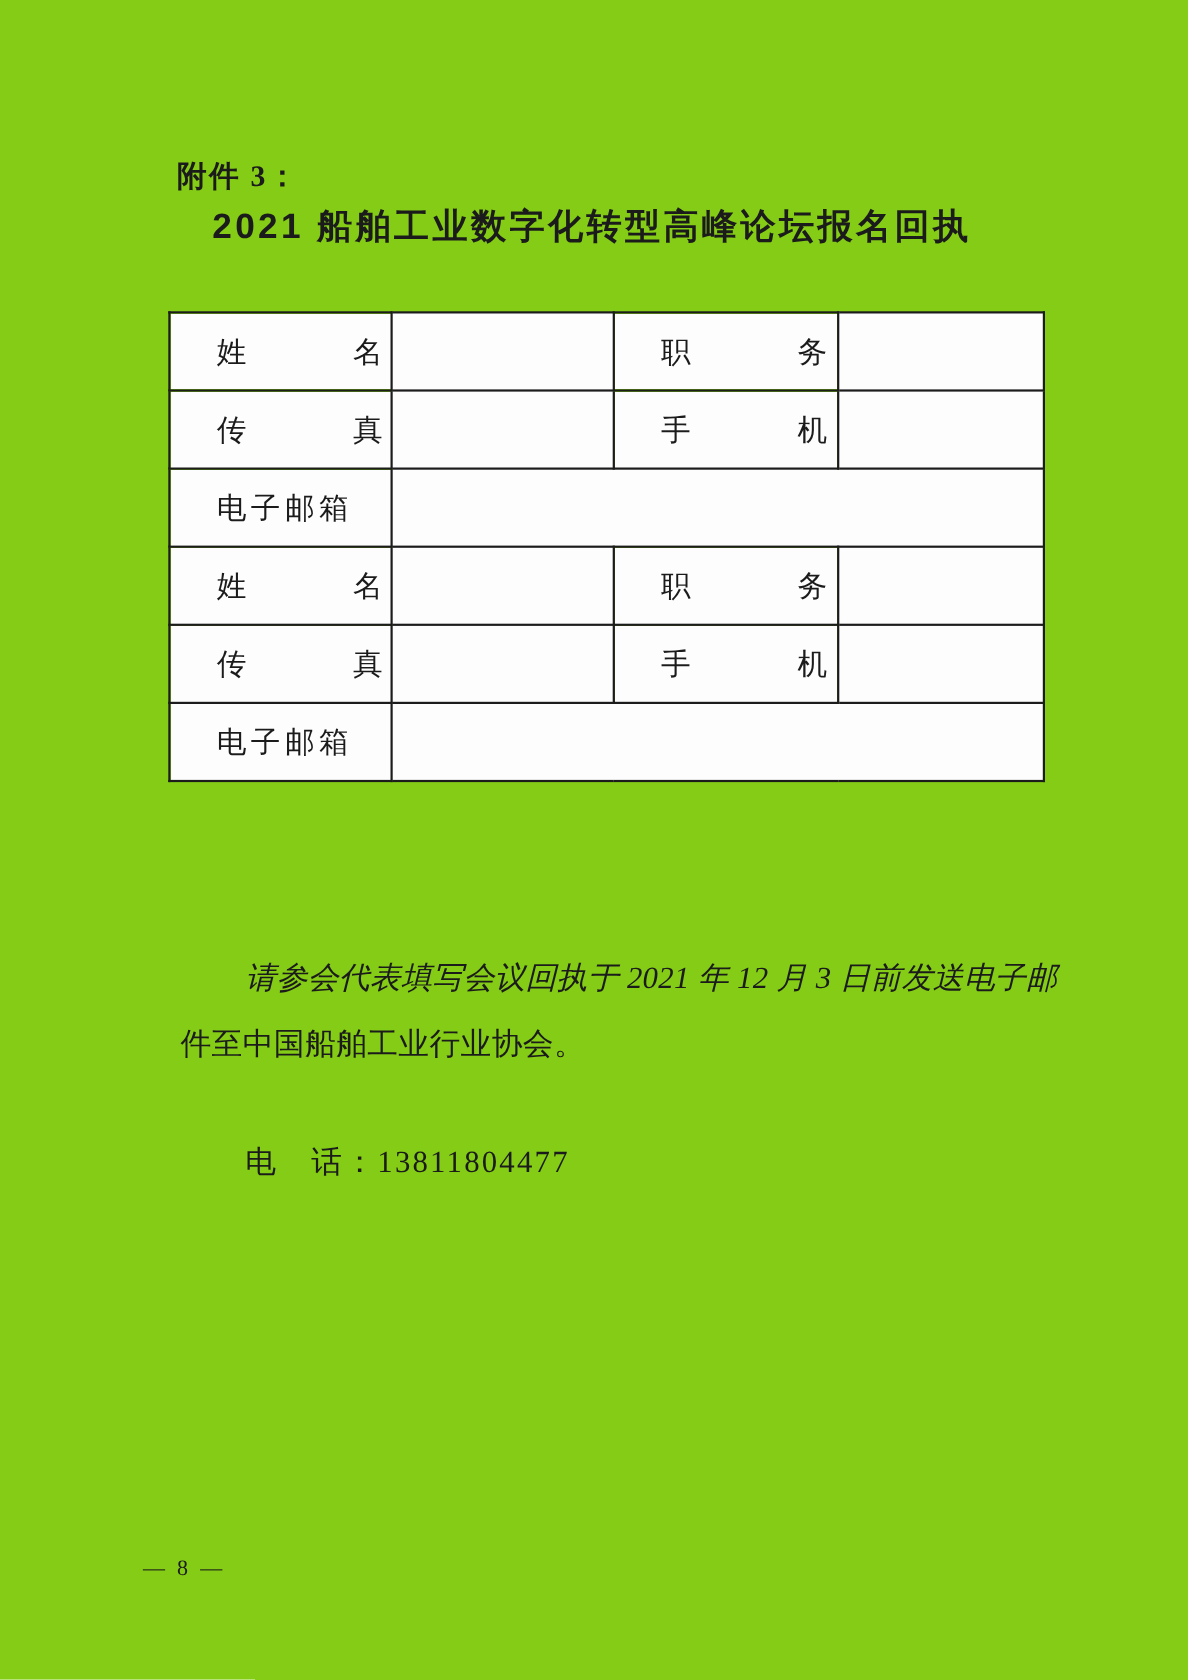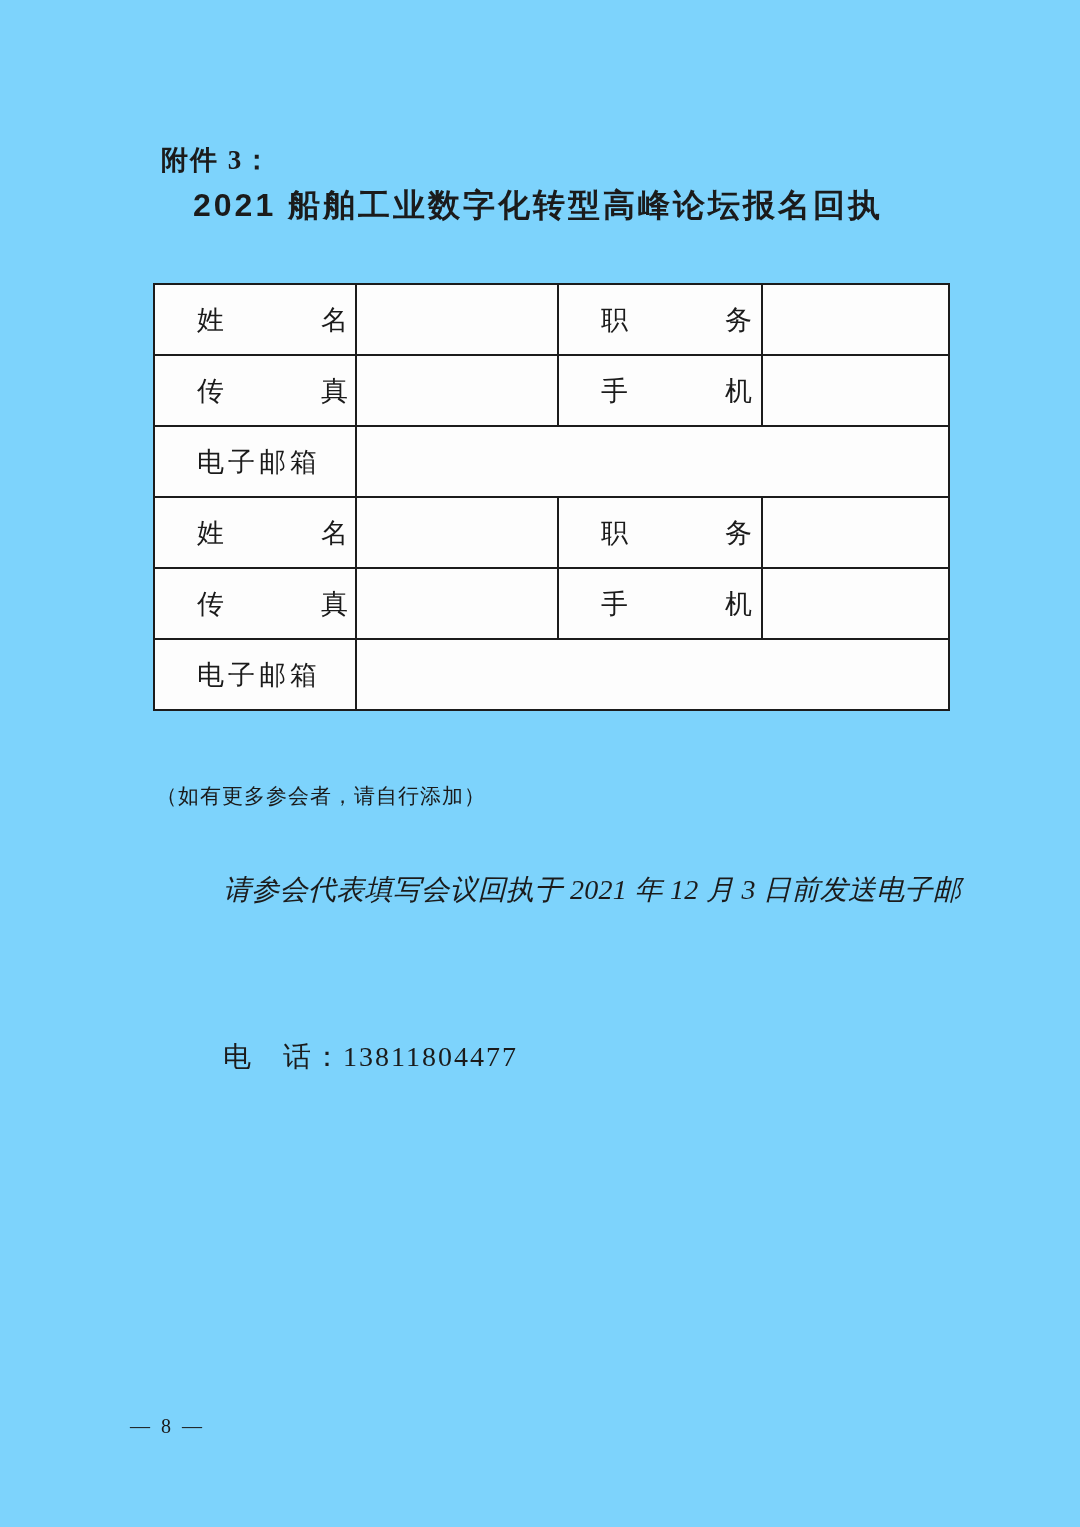--- a/index.html
+++ b/index.html
@@ -4,21 +4,21 @@
 <style>
   html, body {
     margin: 0;
     padding: 0;
     background: #ffffff;
   }
   .page {
     position: relative;
     width: 1080px;
     height: 1527px;
-    background: #7dd3fc;
+    background: #84cc16;
     color: #1b1b1b;
     font-family: "Liberation Serif", "DejaVu Serif", serif;
     overflow: hidden;
   }
   .attachment {
     position: absolute;
     left: 161px;
     top: 142px;
     font-size: 27px;
     font-weight: bold;
@@ -153,24 +153,24 @@
         <td class="lab">手　　　机</td>
         <td class="val"></td>
       </tr>
       <tr>
         <td class="lab">电子邮箱</td>
         <td class="val" colspan="3"></td>
       </tr>
     </tbody>
   </table>
 
-  <div class="note">（如有更多参会者，请自行添加）</div>
 
   <div class="paragraph">
     <div class="pline indent">请参会代表填写会议回执于 2021 年 12 月 3 日前发送电子邮</div>
+    <div class="pline">件至中国船舶工业行业协会。</div>
   </div>
 
   <div class="contacts">
     <div class="contact-line">
       <span class="contact-label">电　话：</span><span class="contact-value">13811804477</span>
     </div>
   </div>
 
   <div class="page-number">— 8 —</div>
 

